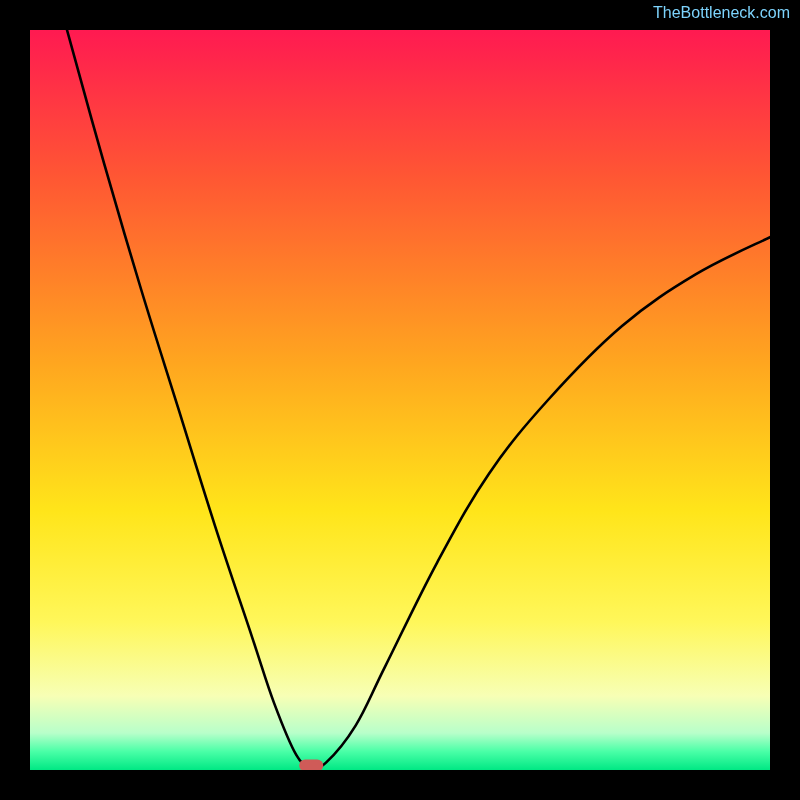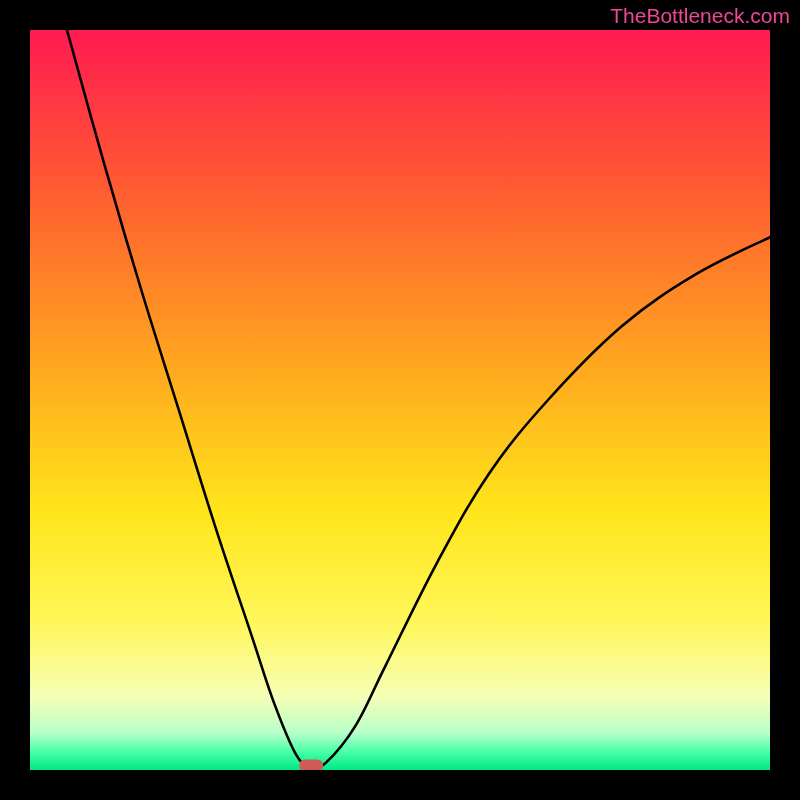--- a/index.html
+++ b/index.html
@@ -23,22 +23,22 @@
     position: absolute;
     left: 30px;
     top: 30px;
     width: 740px;
     height: 740px;
   }
   .watermark {
     position: absolute;
     top: 4px;
     right: 10px;
-    color: #ec4899;
-    font-size: 21px;
+    color: #7dd3fc;
+    font-size: 16px;
     font-weight: 500;
     letter-spacing: 0px;
   }
   svg { display:block; }
 </style>
 </head>
 <body>
 
 <div class="frame">
   <div class="watermark">TheBottleneck.com</div>

